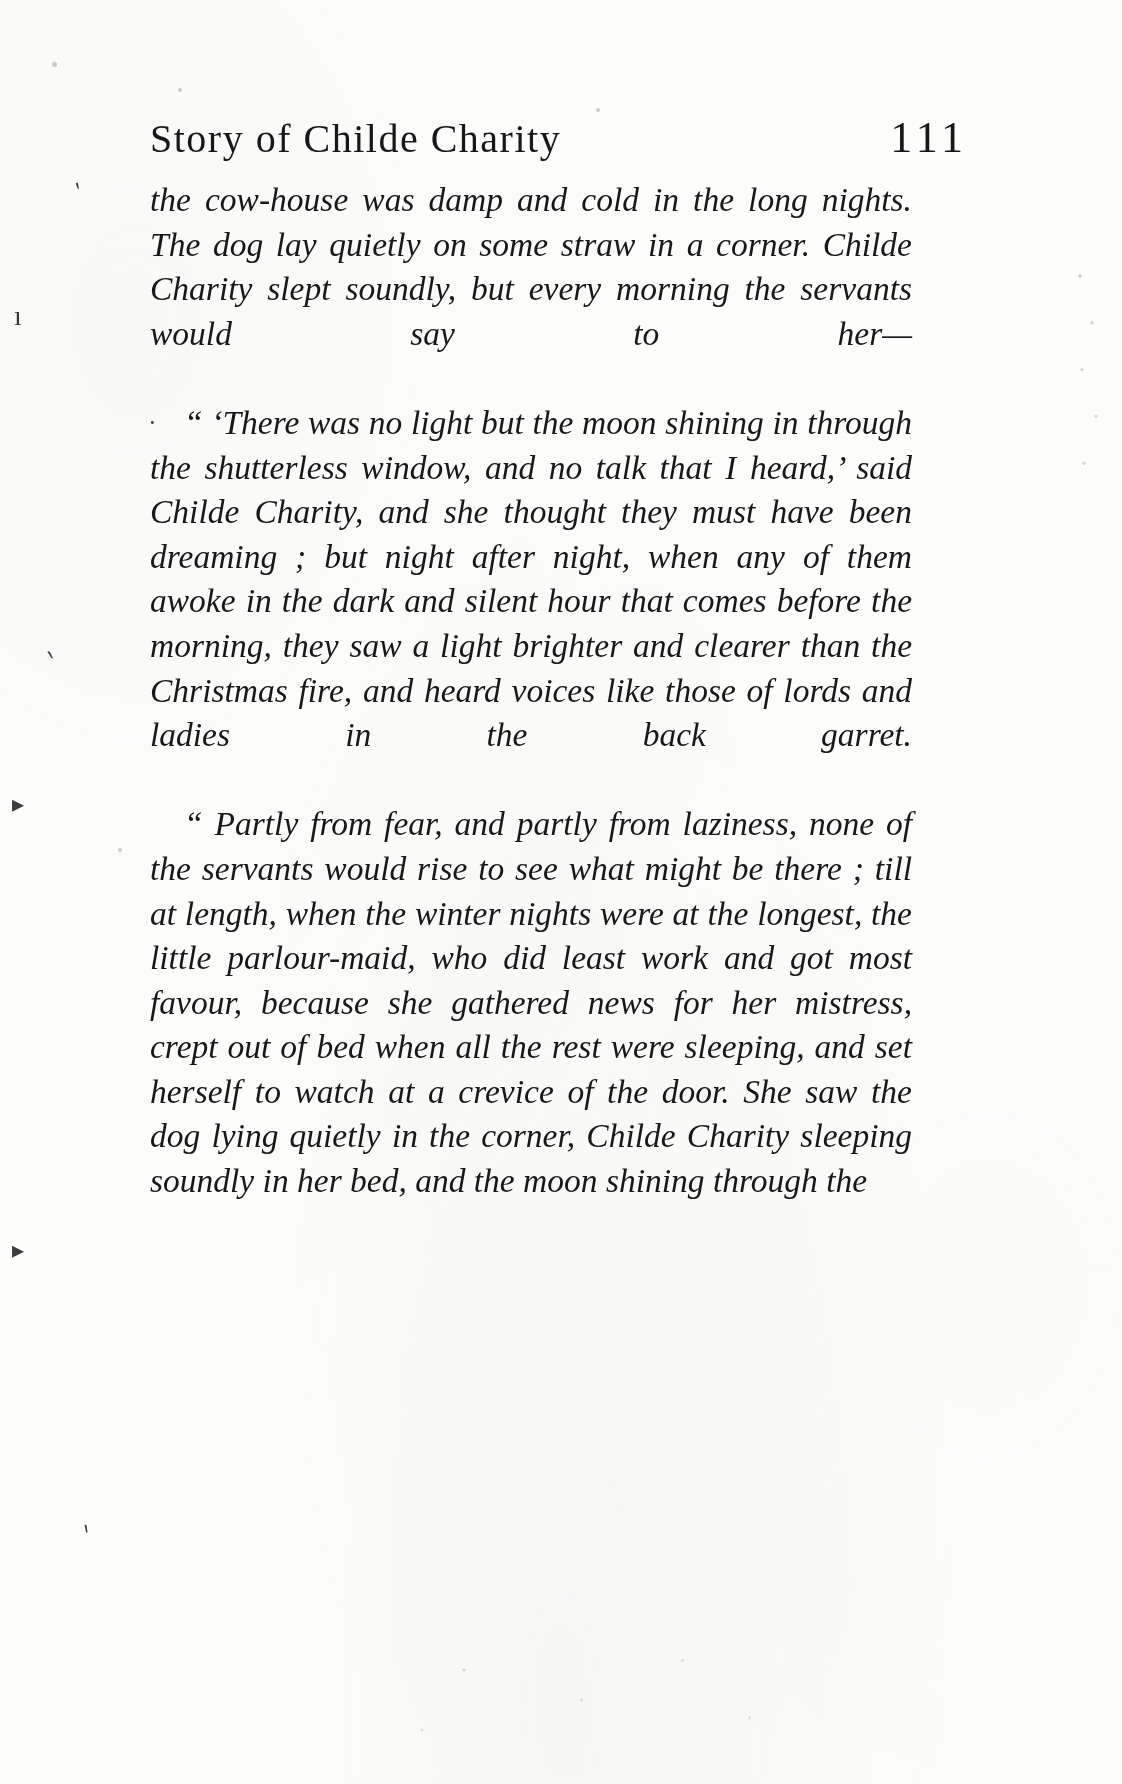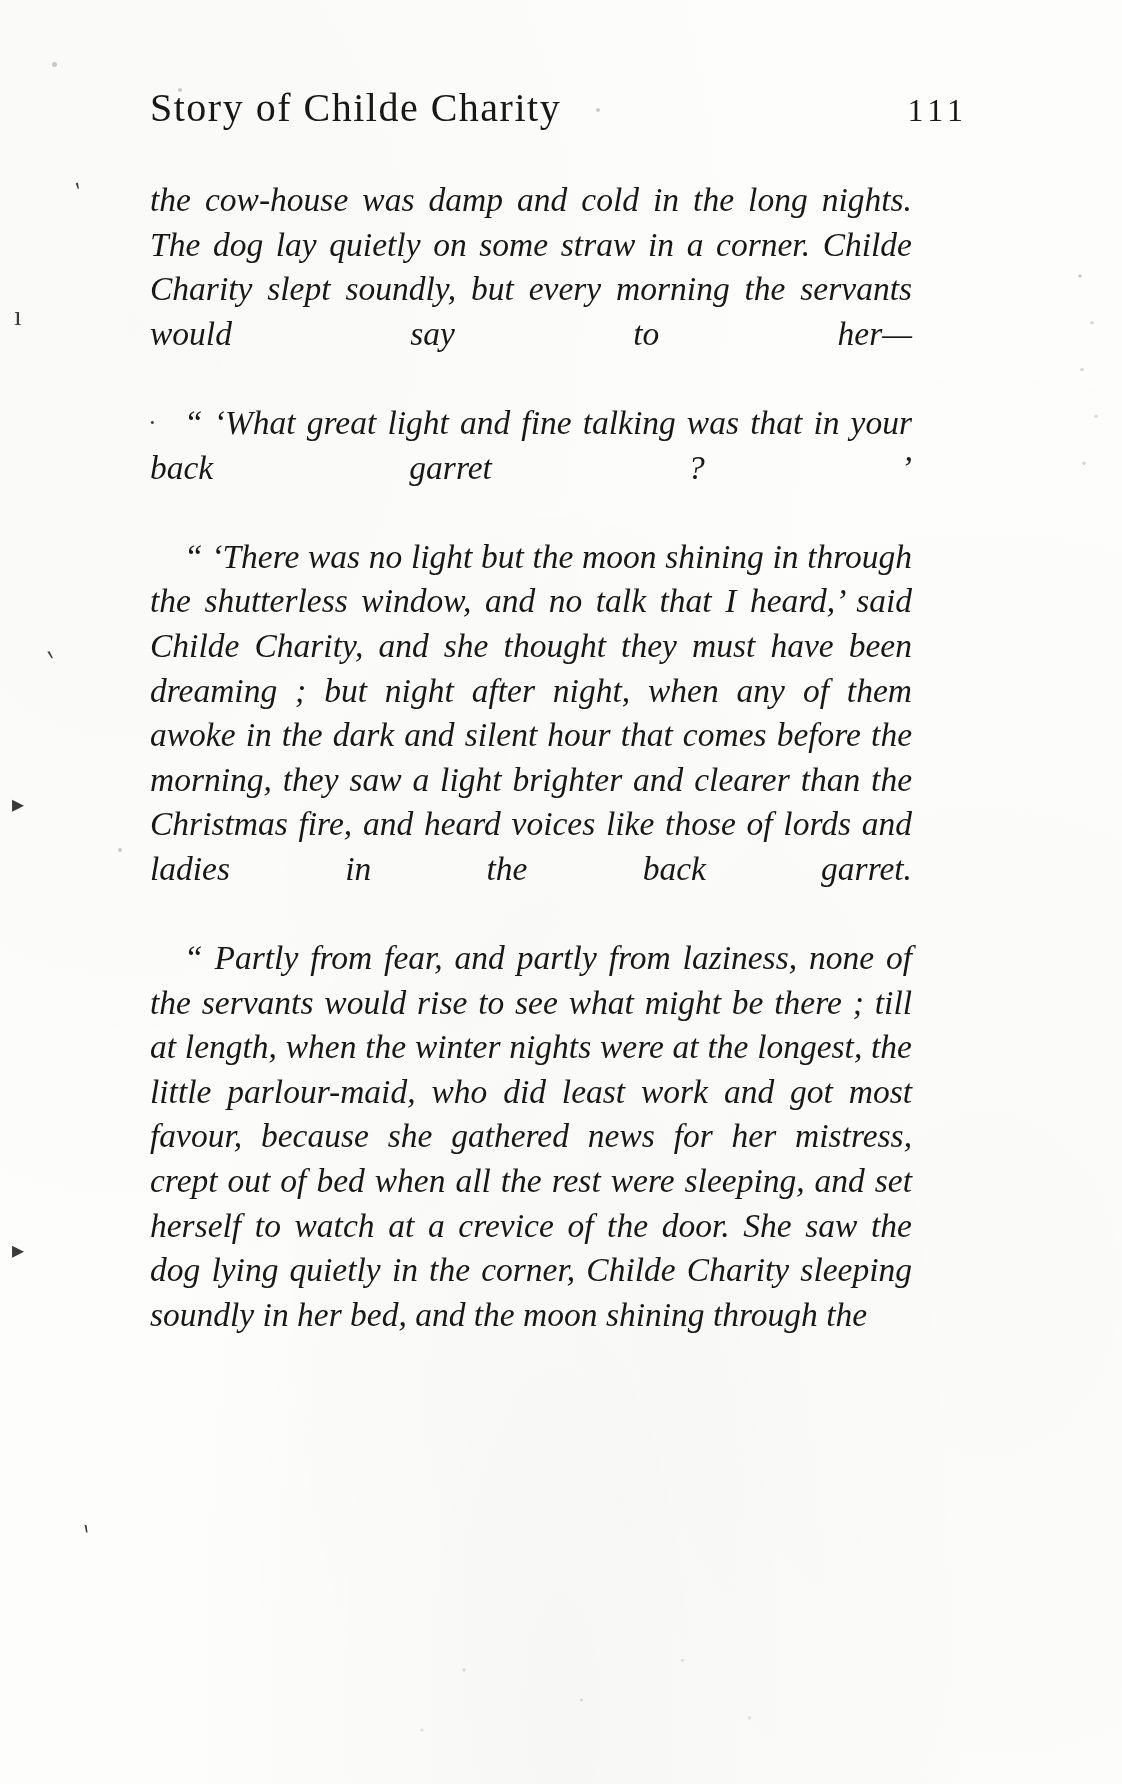--- a/index.html
+++ b/index.html
@@ -27,35 +27,35 @@
     background:
       radial-gradient(ellipse at 12% 18%, rgba(0,0,0,0.015), rgba(0,0,0,0) 55%),
       radial-gradient(ellipse at 88% 72%, rgba(0,0,0,0.012), rgba(0,0,0,0) 60%),
       radial-gradient(ellipse at 50% 96%, rgba(0,0,0,0.02), rgba(0,0,0,0) 55%);
     pointer-events: none;
   }
   .running-head {
     position: absolute;
     left: 150px;
     right: 148px;
-    top: 84px;
+    top: 112px;
     display: flex;
     align-items: baseline;
     justify-content: space-between;
     font-size: 40px;
     letter-spacing: 1.2px;
   }
   .head-title {
     font-family: "Liberation Serif", serif;
     font-size: 40px;
     letter-spacing: 1.5px;
     white-space: nowrap;
   }
   .head-folio {
-    font-size: 32px;
+    font-size: 44px;
     letter-spacing: 5px;
     padding-right: 6px;
   }
   .body-text {
     position: absolute;
     left: 150px;
     width: 762px;
     top: 178px;
     font-size: 33.5px;
     line-height: 44.6px;
@@ -128,21 +128,20 @@
 <div class="page">
   <div class="paper-tint"></div>
 
   <div class="running-head">
     <span class="head-title">Story of Childe Charity</span>
     <span class="head-folio">111</span>
   </div>
 
   <div class="body-text">
     <p>the cow-house was damp and cold in the long nights. The dog lay quietly on some straw in a corner. Childe Charity slept soundly, but every morning the servants would say to her—</p>
-    <p class="indent">“ ‘What great light and fine talking was that in your back garret ? ’</p>
     <p class="indent">“ ‘There was no light but the moon shining in through the shutterless window, and no talk that I heard,’ said Childe Charity, and she thought they must have been dreaming ; but night after night, when any of them awoke in the dark and silent hour that comes before the morning, they saw a light brighter and clearer than the Christmas fire, and heard voices like those of lords and ladies in the back garret.</p>
     <p class="indent nostretch">“ Partly from fear, and partly from laziness, none of the servants would rise to see what might be there ; till at length, when the winter nights were at the longest, the little parlour-maid, who did least work and got most favour, because she gathered news for her mistress, crept out of bed when all the rest were sleeping, and set herself to watch at a crevice of the door. She saw the dog lying quietly in the corner, Childe Charity sleeping soundly in her bed, and the moon shining through the</p>
   </div>
 
   <div class="mark" style="left:78px; top:176px; font-size:26px; transform:rotate(-28deg);">′</div>
   <div class="mark" style="left:14px; top:300px; font-size:28px;">ı</div>
   <div class="mark" style="left:148px; top:408px; font-size:26px;">·</div>
   <div class="mark" style="left:48px; top:642px; font-size:26px;">‵</div>
   <div class="mark" style="left:12px; top:790px; font-size:24px;">▸</div>
   <div class="mark" style="left:12px; top:1236px; font-size:24px;">▸</div>

